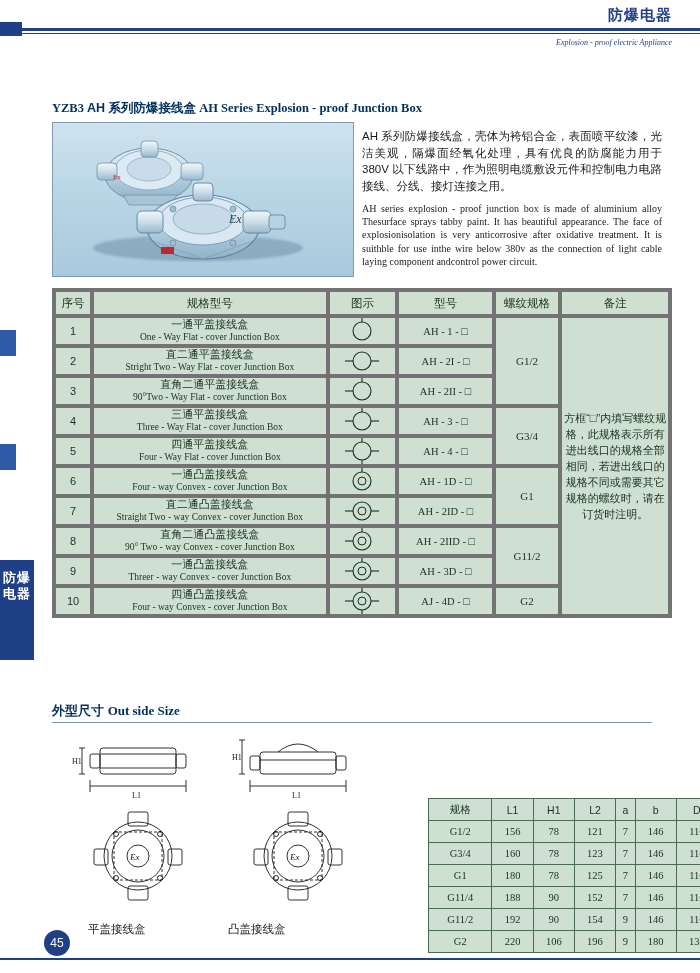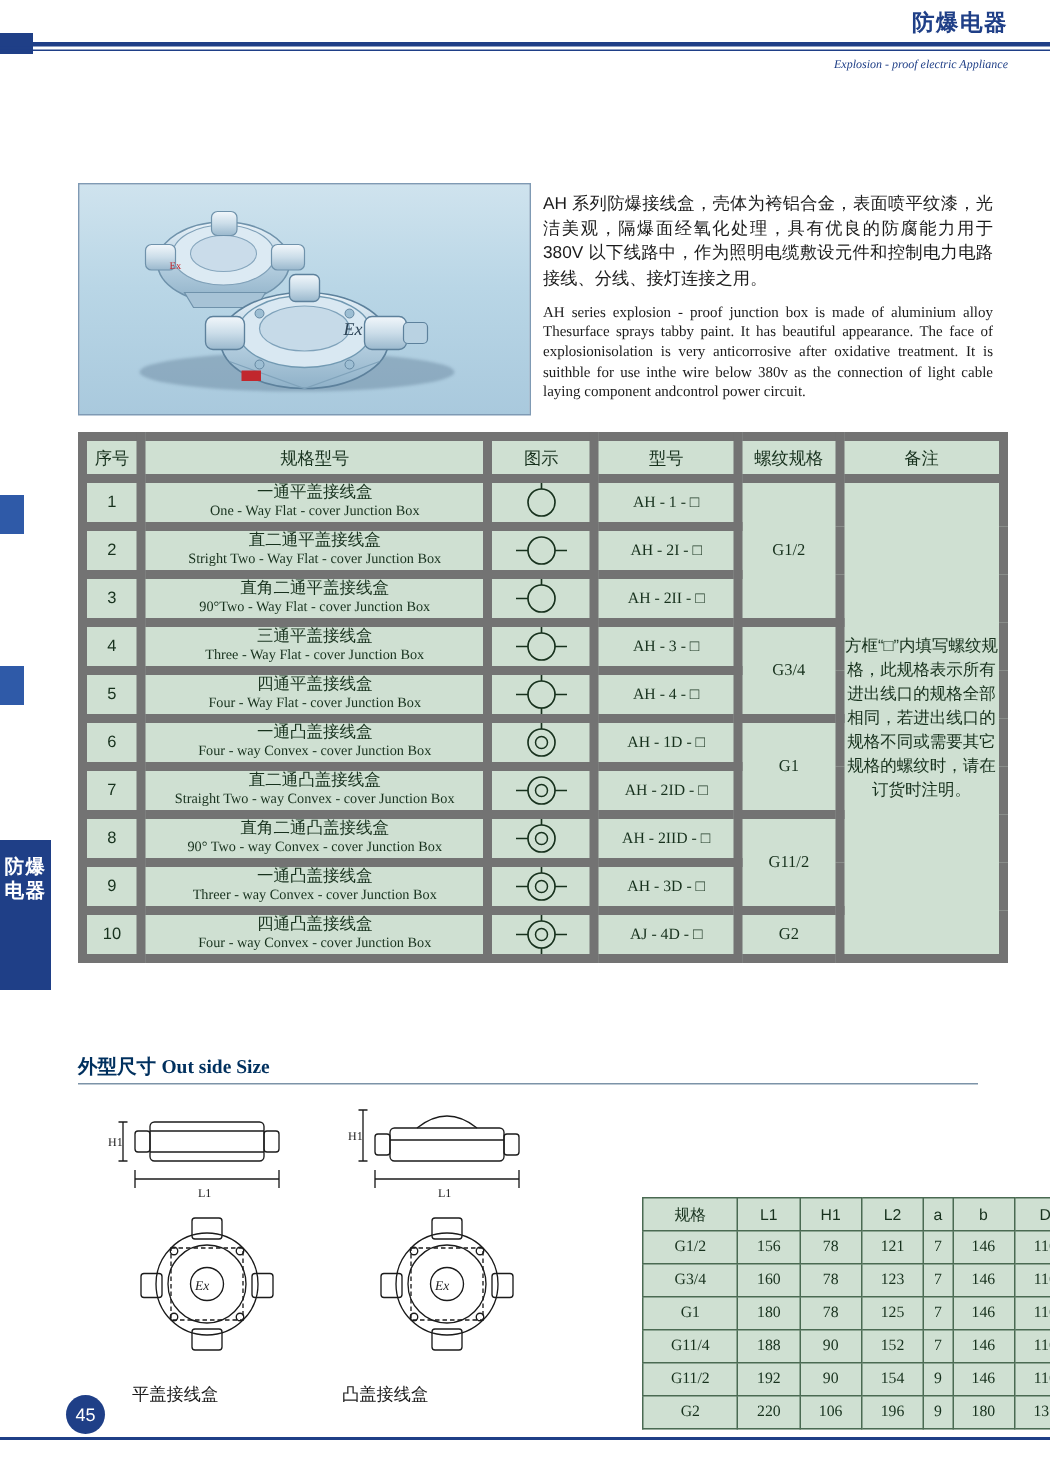--- a/index.html
+++ b/index.html
@@ -148,21 +148,21 @@
     position: absolute;
     left: 52px; top: 288px;
     width: 620px;
   }
   table.main {
     border-collapse: collapse;
     width: 620px;
     background: #cfe0d2;
   }
   table.main td, table.main th {
-    border: 6px solid #737373;
+    border: 4px solid #737373;
     padding: 0;
     text-align: center;
     vertical-align: middle;
     color: #17311d;
   }
   table.main thead th {
     height: 22px;
     font-size: 11.5px;
     font-weight: normal;
     background: #cfe0d2;
@@ -287,20 +287,25 @@
     <div class="header-band"></div>
     <div class="header-band2"></div>
     <div class="header-cn">防爆电器</div>
     <div class="header-en">Explosion - proof electric Appliance</div>
   </div>
 
   <div class="side-mark m1"></div>
   <div class="side-mark m2"></div>
   <div class="side-tab">防爆电器</div>
 
+  <div class="title-line">
+    <span>YZB3</span>
+    <span class="cn">AH 系列防爆接线盒</span>
+    <span>AH Series Explosion - proof Junction Box</span>
+  </div>
 
   <div class="photo">
     <div class="shadow-ellipse"></div>
     <svg width="300" height="153" viewBox="0 0 300 153">
       <defs>
         <linearGradient id="bodyg" x1="0" y1="0" x2="0" y2="1">
           <stop offset="0%" stop-color="#e9f2f8"></stop>
           <stop offset="45%" stop-color="#bcd4e4"></stop>
           <stop offset="100%" stop-color="#8fb1c8"></stop>
         </linearGradient>

